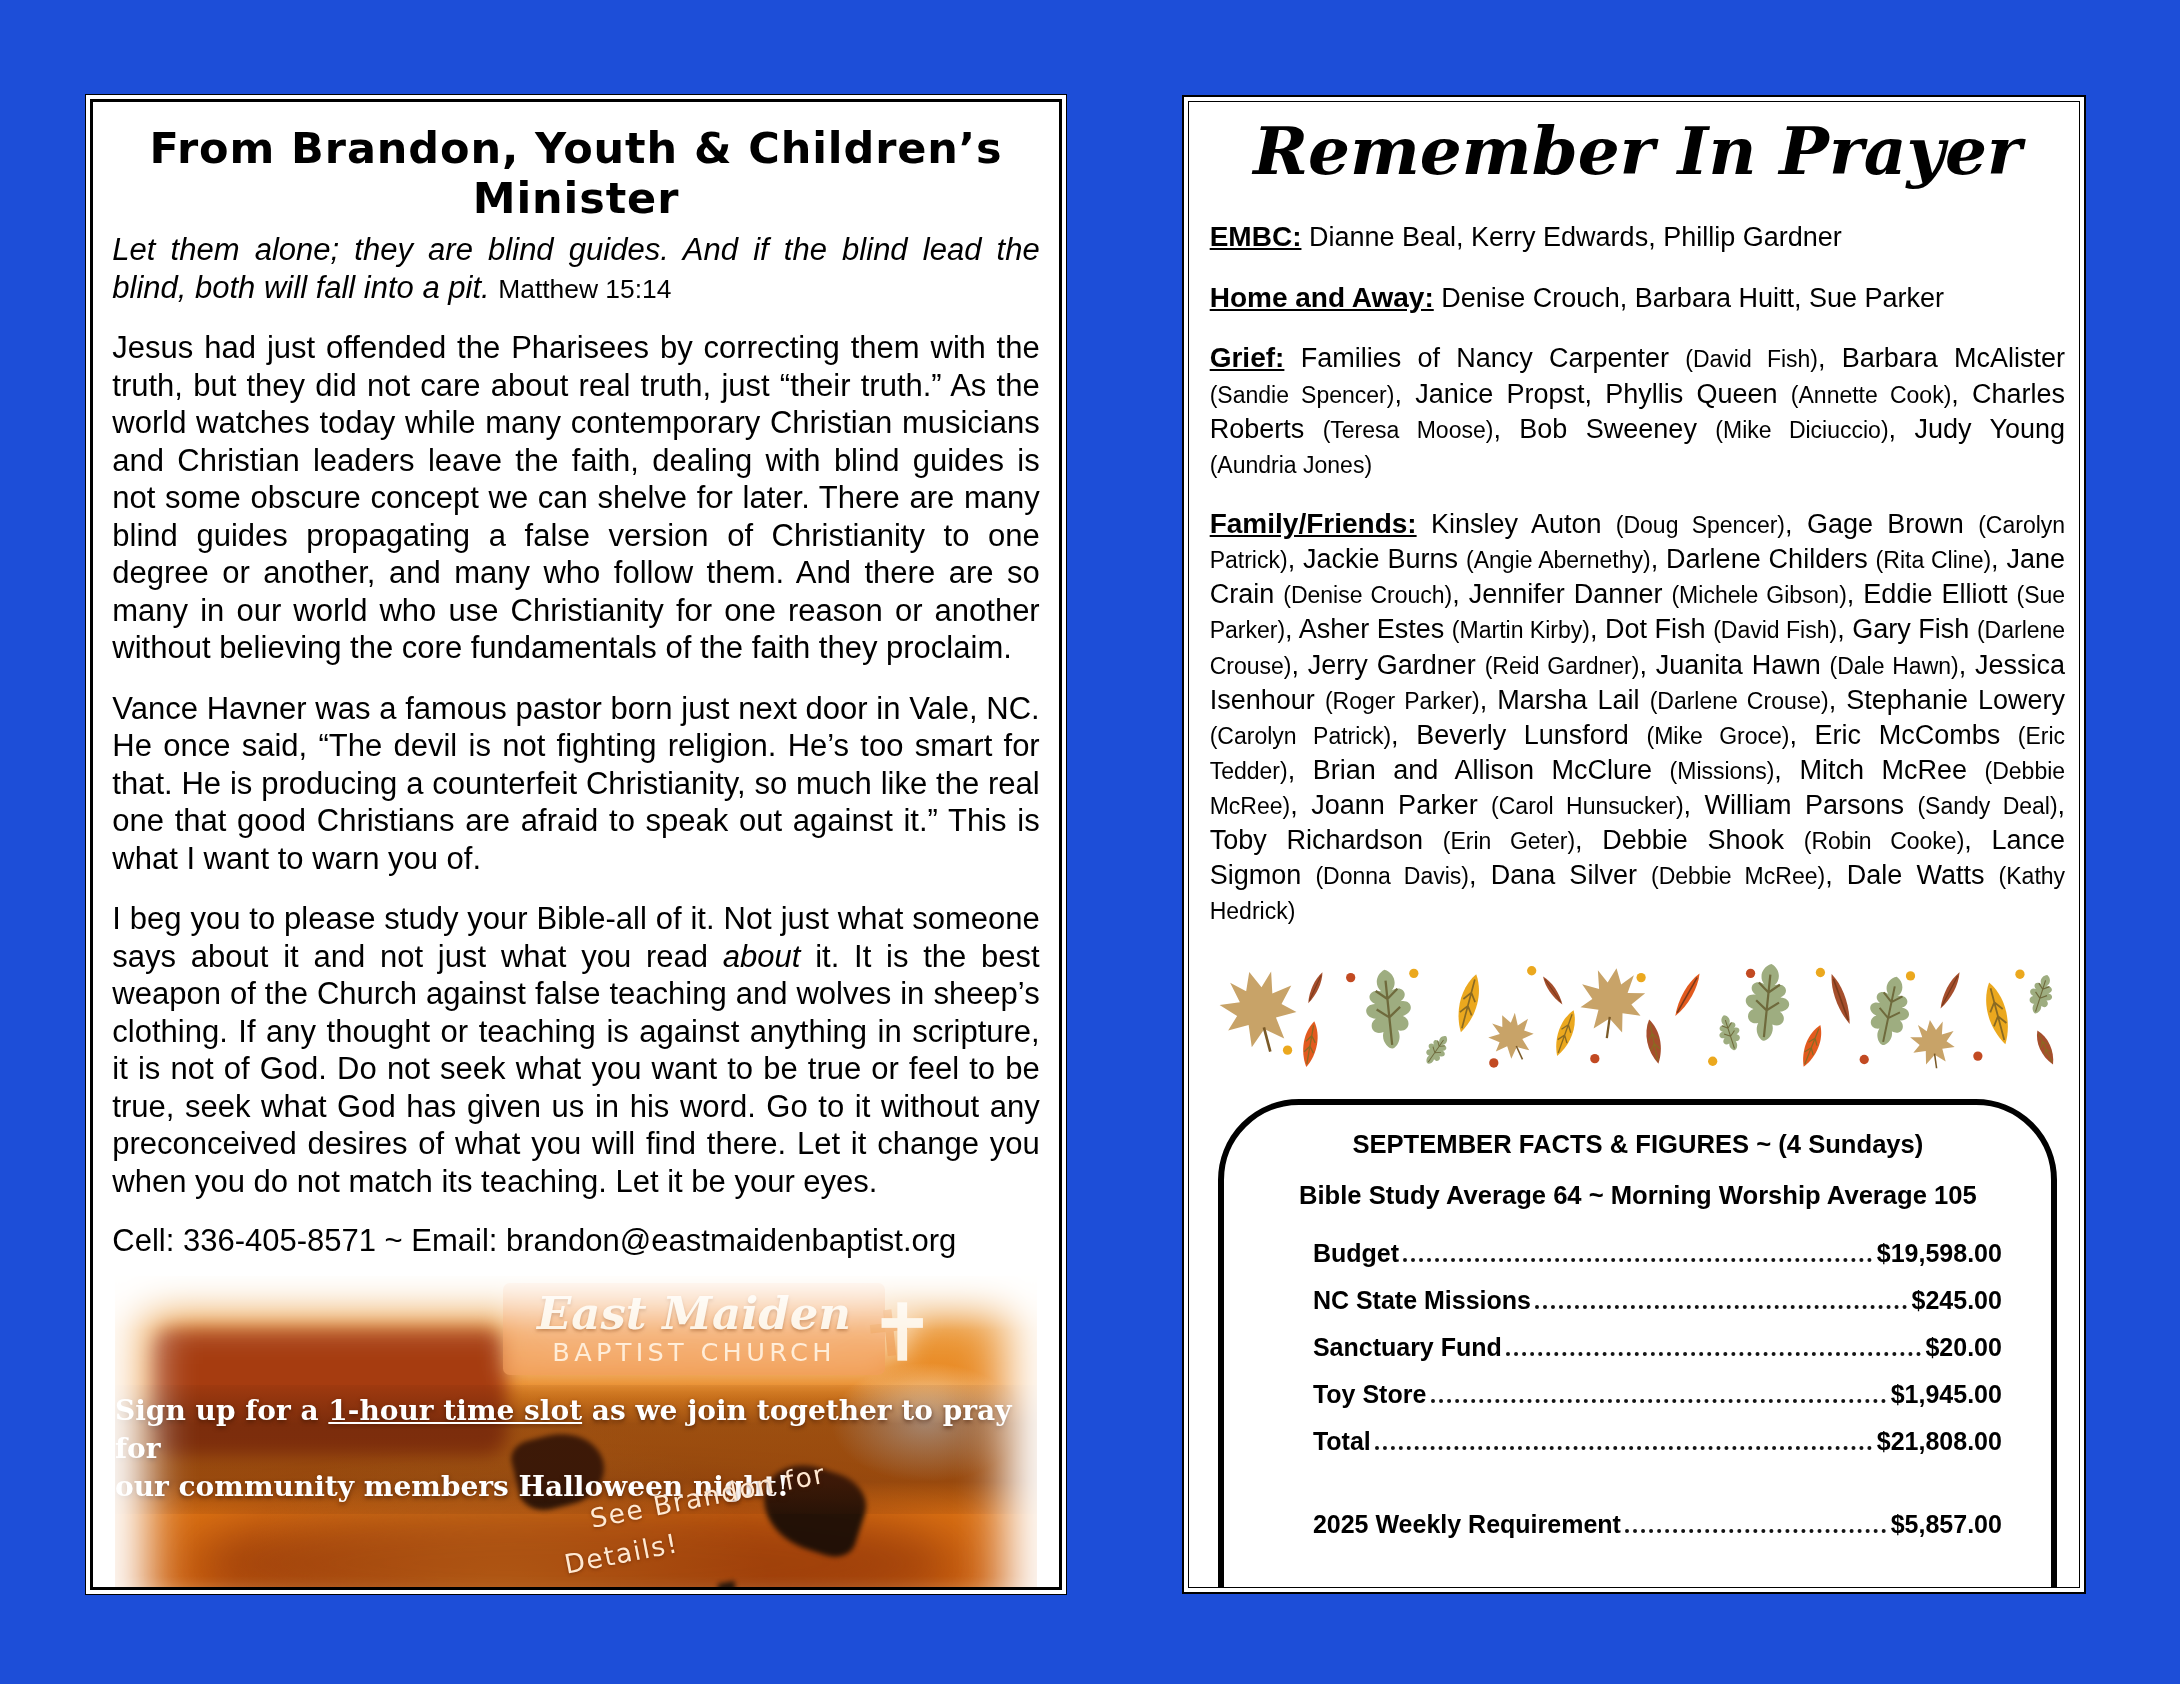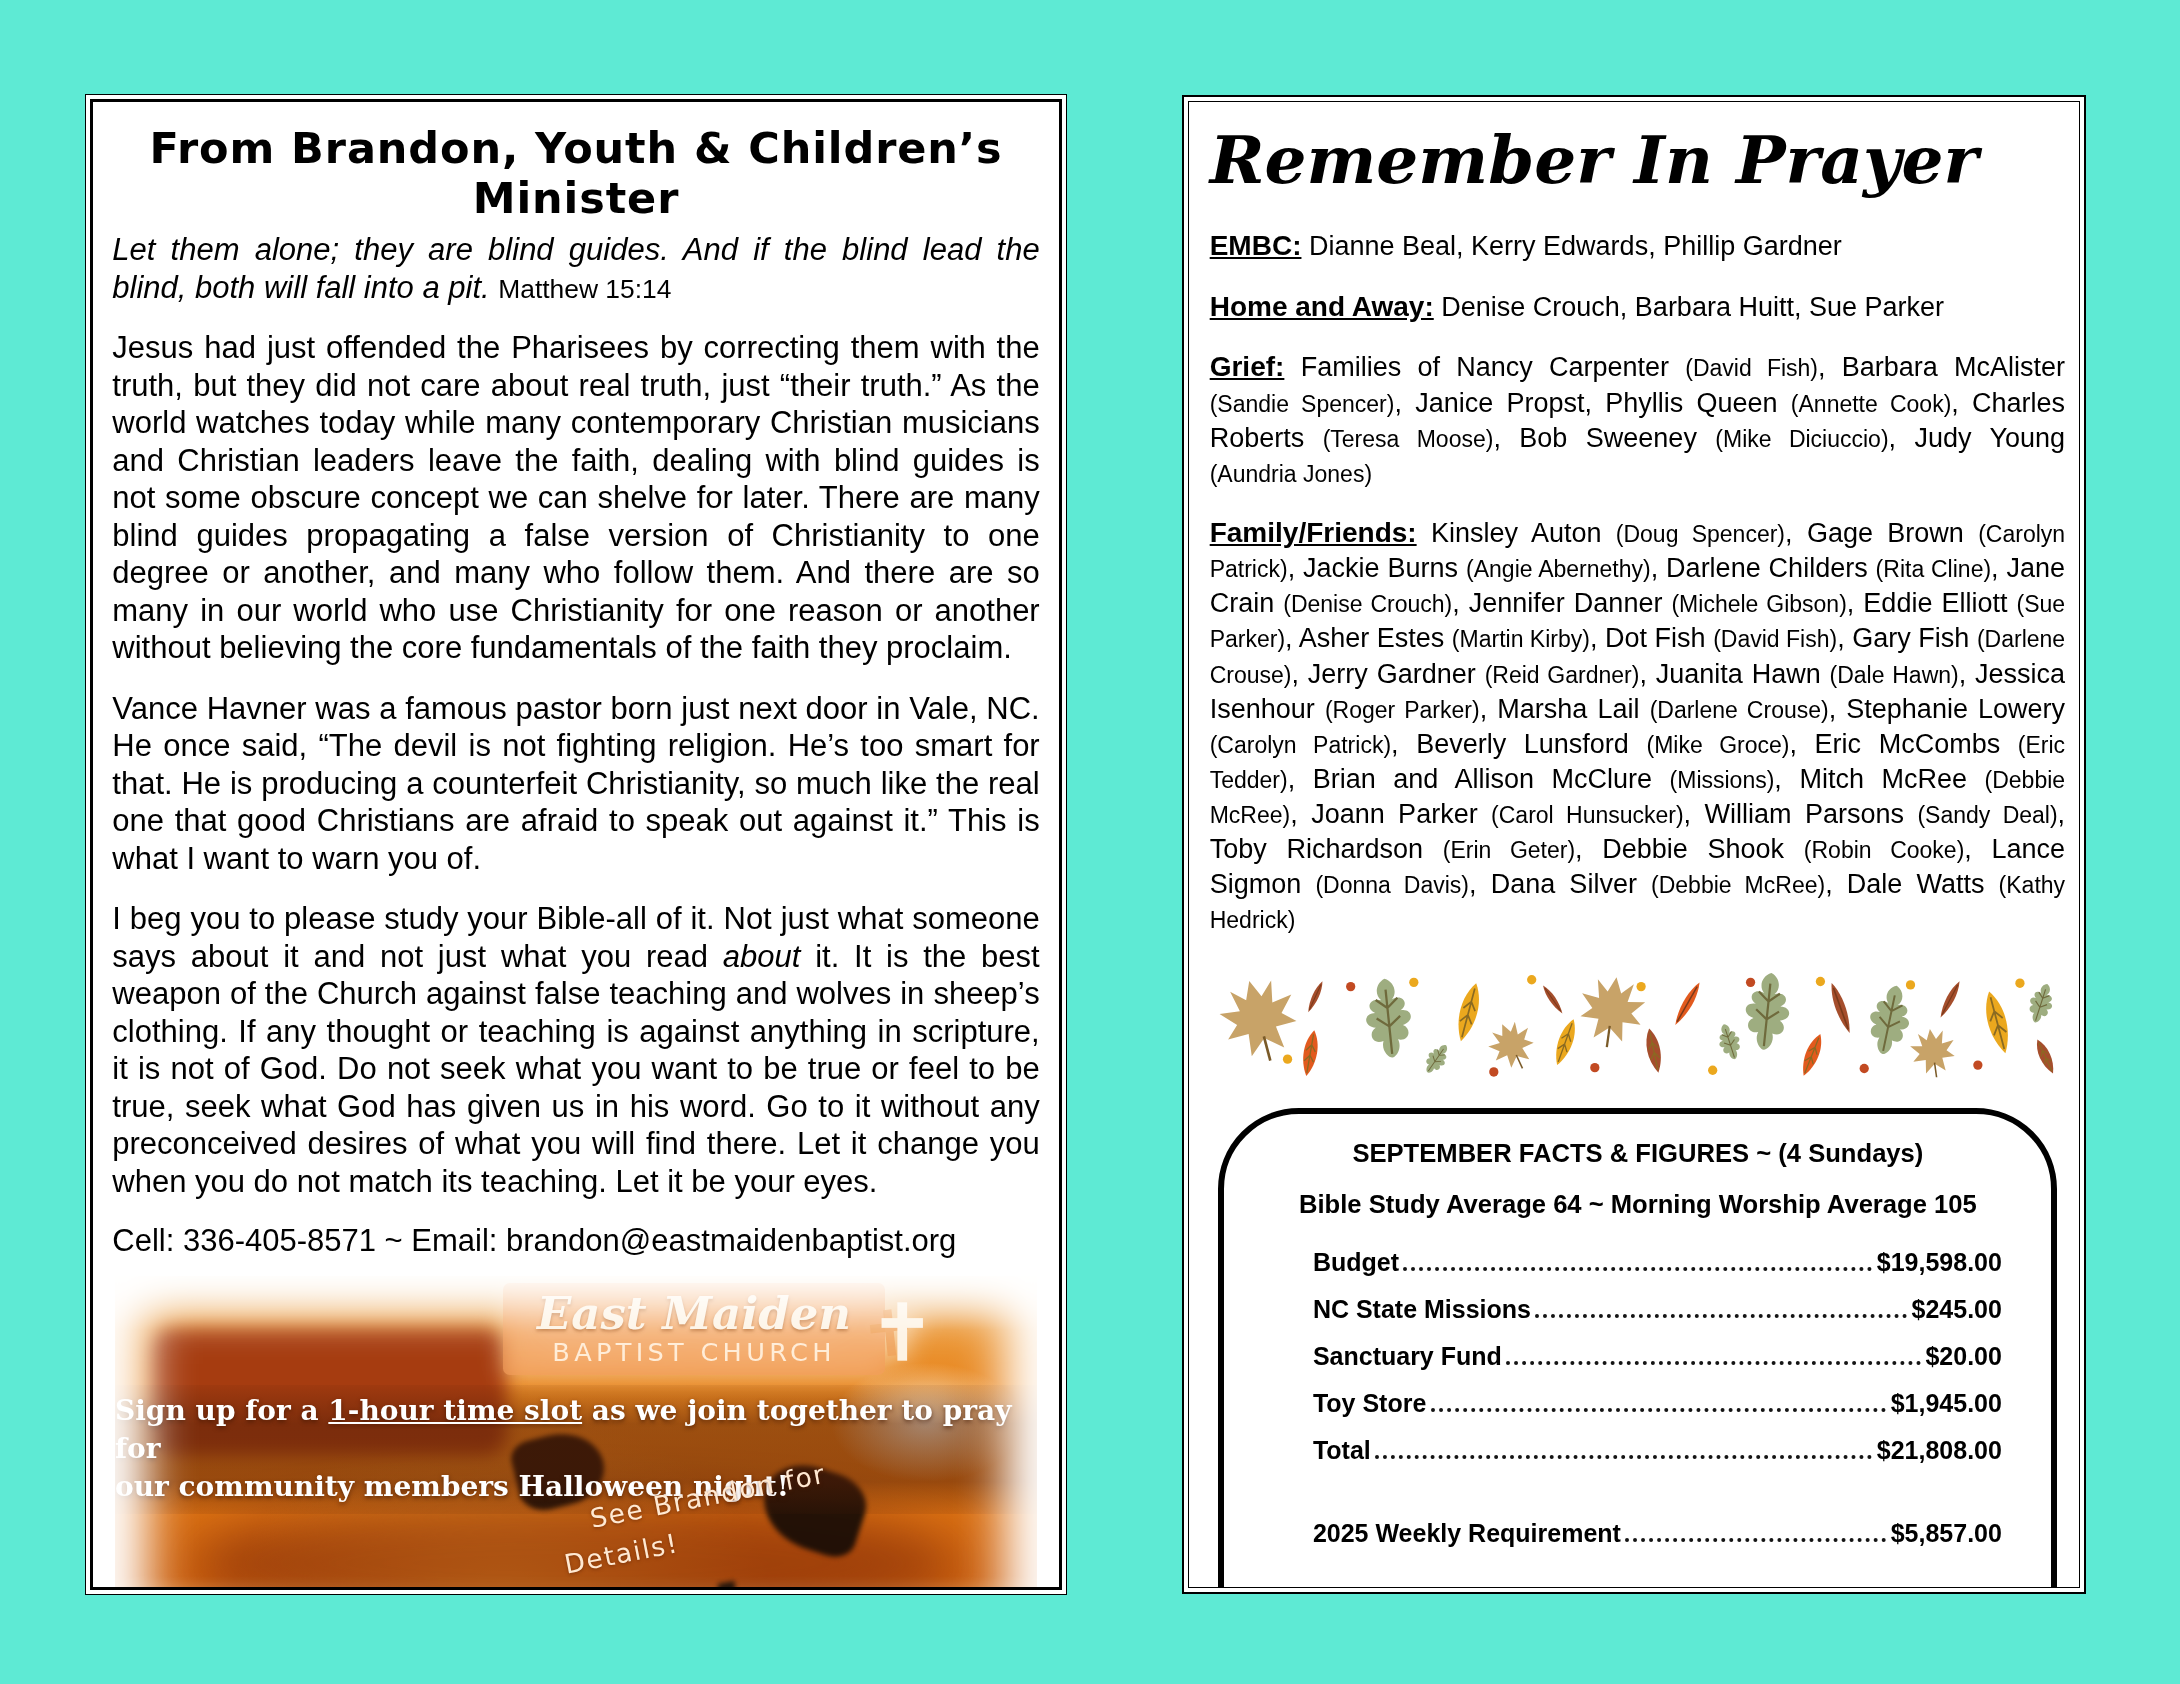--- a/index.html
+++ b/index.html
@@ -1,16 +1,16 @@
 <!DOCTYPE html>
 <html style="font-size:13.6px"><head>
 <meta charset="utf-8">
 <style>
   html,body{margin:0;padding:0;background:#ffffff;}
-  .page{position:relative;width:2181px;height:1685px;background:#5eead4;
+  .page{position:relative;width:2181px;height:1685px;background:#1d4ed8;
         font-family:"Liberation Sans",sans-serif;color:#000;overflow:hidden;}
 
   
   .panel{position:absolute;background:#fff;}
   .panel-outer-left{left:85px;top:94px;width:982px;height:1501px;
         border:1.7px solid #000;padding:4.3px;box-sizing:border-box;}
   .panel-outer-right{left:1182px;top:95px;width:904px;height:1499px;
         border:2.6px solid #000;padding:4.3px;box-sizing:border-box;}
   .panel-inner{border:3.4px solid #000;width:100%;height:100%;box-sizing:border-box;overflow:hidden;}
   .panel-outer-right .panel-inner{border-width:1.7px;}
@@ -61,21 +61,21 @@
   .fd-line{font-family:"DejaVu Serif",serif;font-weight:bold;font-size:28px;color:#fff;
        text-shadow:0 1.7px 5.1px rgba(60,20,0,.7);margin-bottom:17px;line-height:1.1;}
   .flyer-note{position:absolute;left:477px;top:200px;transform:rotate(-11deg);
        font-family:"DejaVu Sans",sans-serif;font-size:26.4px;color:#ffe9d2;letter-spacing:1.7px;
        text-shadow:0 0.9px 3.4px rgba(90,30,5,.6);line-height:1.5;}
   .flyer-note .n2{margin-left:-34px;display:block;}
 
   
   .prayer{padding:5.1px 13.6px 0 20.4px;}
   .prayer-title{font-family:"DejaVu Serif",serif;font-style:italic;font-weight:bold;
-       font-size:66px;text-align:left;margin:14px 0 29px 0;}
+       font-size:66px;text-align:center;margin:5px 0 29px 0;}
   .prayer-p{font-size:27px;line-height:1.3;text-align:justify;margin:0 0 24px 0;}
   .prayer-label{font-weight:bold;text-decoration:underline;font-size:28px;}
   .sm{font-size:23px;}
 
   .leaves-wrap{margin:5.1px 6.8px 15.3px 6.8px;}
 
   .facts-box{width:839px;height:589px;margin:0 auto;border:6px solid #000;border-radius:81px;
        box-sizing:border-box;padding:25.6px 49px 0 89px;}
   .facts-title{font-weight:bold;font-size:25.6px;text-align:center;margin:0 0 22px -39px;}
   .facts-sub{font-weight:bold;font-size:25.6px;text-align:center;margin:0 0 29px -39px;}

